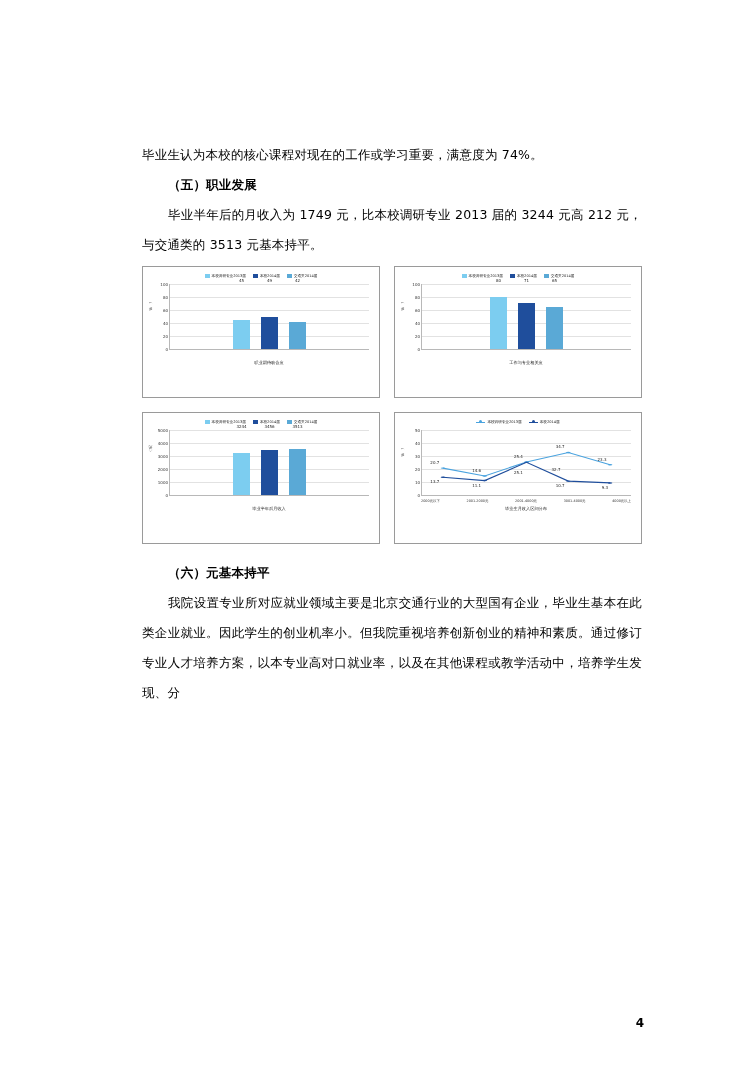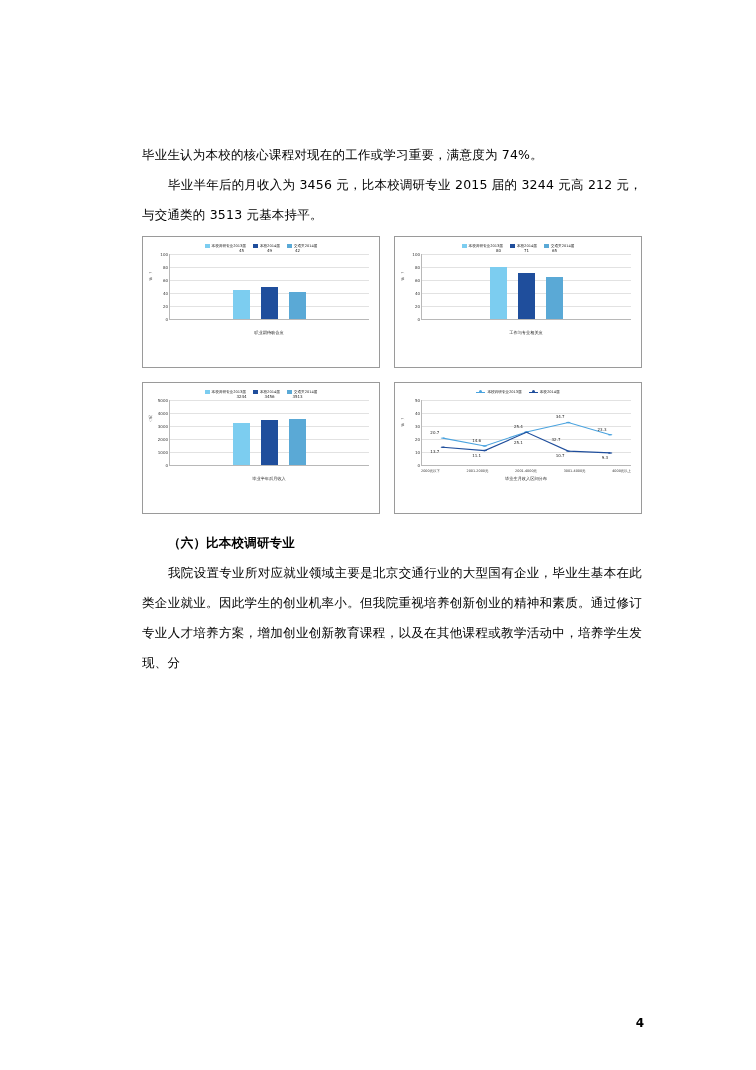--- a/index.html
+++ b/index.html
@@ -194,24 +194,25 @@
   }
 </style>
 </head>
 <body>
 
 <div class="page">
   <div class="content">
 
     <p class="para">毕业生认为本校的核心课程对现在的工作或学习重要，满意度为 74%。</p>
 
-
-
-
-    <p class="para indent">毕业半年后的月收入为 3456 元，比本校调研专业 2015 届的 3244 元高 212 元，与交通类的 3513 元基本持平。</p>
+    <p class="para heading">（五）职业发展</p>
+
+
+
+    <p class="para indent">毕业半年后的月收入为 1749 元，比本校调研专业 2013 届的 3244 元高 212 元，与交通类的 3513 元基本持平。</p>
 
     <div class="charts-block">
 
       <div class="chart-row">
 
         <div class="chart-box w1">
           <div class="legend">
             <span class="legend-item">
               <span class="legend-swatch" style="background:#7ccdf0"></span>
               <span>本校调研专业2013届</span>
@@ -420,20 +421,20 @@
               <span>4000元以上</span>
             </div>
             <div class="xcaption">毕业生月收入区间分布</div>
           </div>
         </div>
 
       </div>
     </div>
 
 
-    <p class="para heading">（六）比本校调研专业</p>
-
-    <p class="para indent">我院设置专业所对应就业领域主要是北京交通行业的大型国有企业，毕业生基本在此类企业就业。因此学生的创业机率小。但我院重视培养创新创业的精神和素质。通过修订专业人才培养方案，增加创业创新教育课程，以及在其他课程或教学活动中，培养学生发现、分</p>
+    <p class="para heading">（六）元基本持平</p>
+
+    <p class="para indent">我院设置专业所对应就业领域主要是北京交通行业的大型国有企业，毕业生基本在此类企业就业。因此学生的创业机率小。但我院重视培养创新创业的精神和素质。通过修订专业人才培养方案，以本专业高对口就业率，以及在其他课程或教学活动中，培养学生发现、分</p>
 
   </div>
 
   <div class="pagenum">4</div>
 </div>
 
 </body></html>

